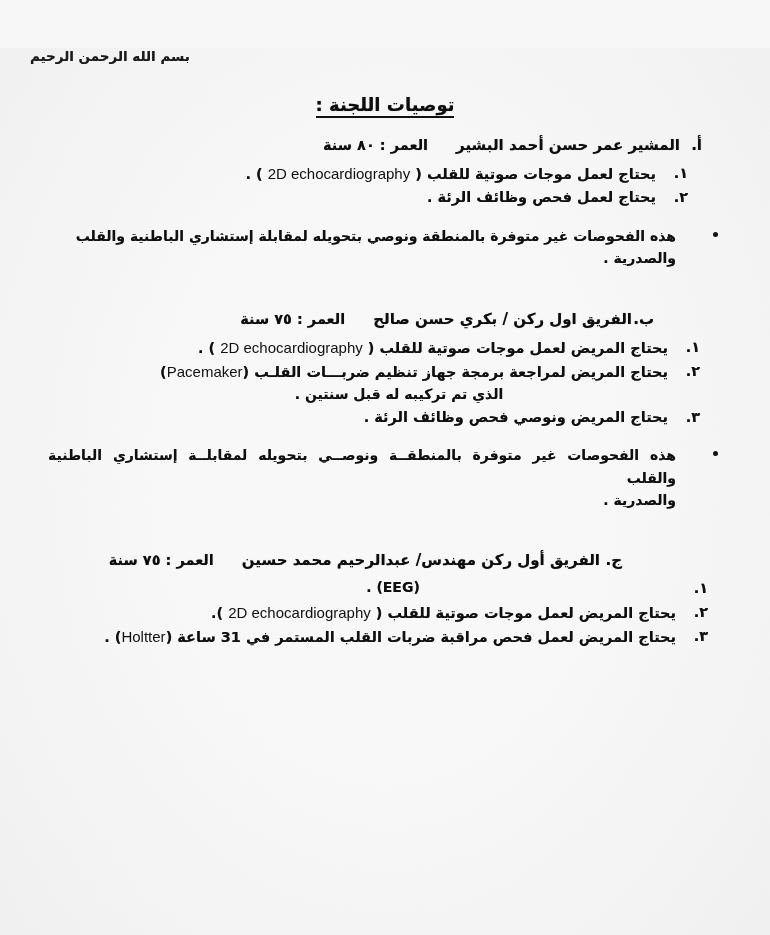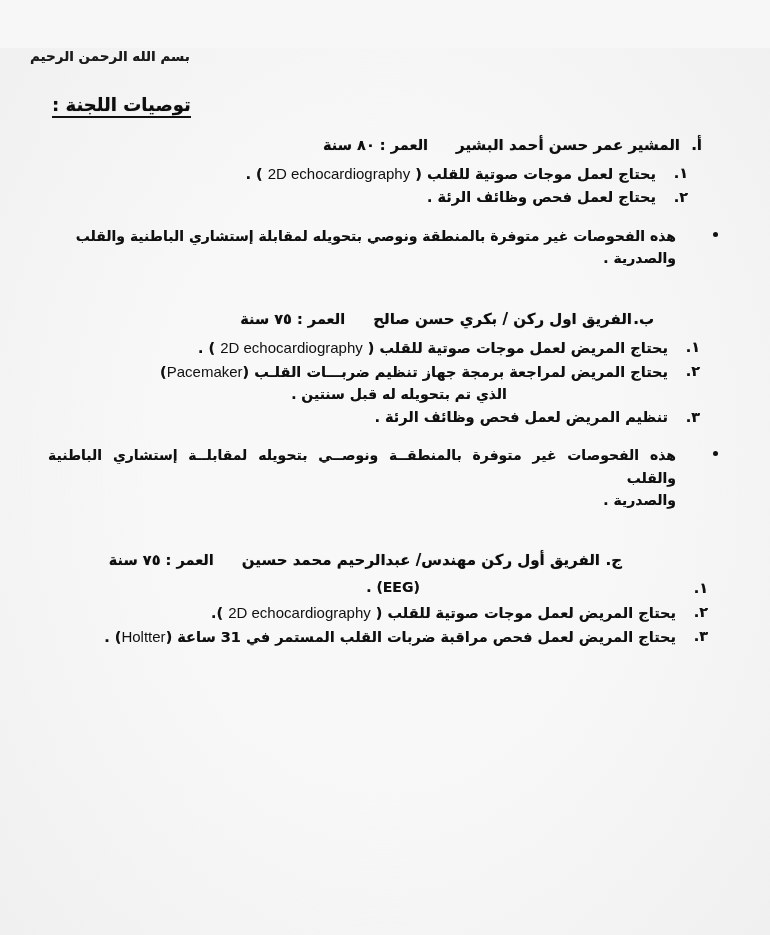--- a/index.html
+++ b/index.html
@@ -50,21 +50,21 @@
     letter-spacing: 0.3px;
     color: #1b1b1b;
     margin-top: 48px;
     margin-bottom: 30px;
     direction: rtl;
     text-shadow: 0 0 0.6px rgba(0,0,0,0.55);
   }
 
   
   .doc-title-row {
-    text-align: left;
+    text-align: center;
     padding-left: 22px;
     padding-right: 22px;
     margin-bottom: 18px;
   }
   .doc-title {
     display: inline-block;
     font-size: 18px;
     font-weight: 700;
     color: #0d0d0d;
     border-bottom: 2px solid #111;
@@ -246,25 +246,25 @@
         <span class="person-age">العمر : ٧٥ سنة</span>
       </div>
 
       <ul class="rec-list list-b">
         <li class="rec-item">
           <span class="rec-num">١.</span>
           <span class="rec-text"><span>يحتاج المريض لعمل موجات صوتية للقلب ( </span><span class="latin">2D echocardiography</span><span> ) .</span></span>
         </li>
         <li class="rec-item">
           <span class="rec-num">٢.</span>
-          <span class="rec-text"><span>يحتاج المريض لمراجعة برمجة جهاز تنظيم ضربـــات القلـب (</span><span class="latin">Pacemaker</span><span>)</span><span class="rec-sub">الذي تم بتحويله له قبل سنتين .</span></span>
+          <span class="rec-text"><span>يحتاج المريض لمراجعة برمجة جهاز تنظيم ضربـــات القلـب (</span><span class="latin">Pacemaker</span><span>)</span><span class="rec-sub">الذي تم تركيبه له قبل سنتين .</span></span>
         </li>
         <li class="rec-item">
           <span class="rec-num">٣.</span>
-          <span class="rec-text">تنظيم المريض لعمل فحص وظائف الرئة .</span>
+          <span class="rec-text">يحتاج المريض ونوصي فحص وظائف الرئة .</span>
         </li>
       </ul>
 
       <div class="note">
         <span class="note-bullet">
             <span></span>
           </span>
         <span class="note-text"><span>هذه الفحوصات غير متوفرة بالمنطقــة ونوصــي بتحويله لمقابلــة إستشاري الباطنية والقلب</span><span class="tail">والصدرية .</span></span>
       </div>
     </div>

